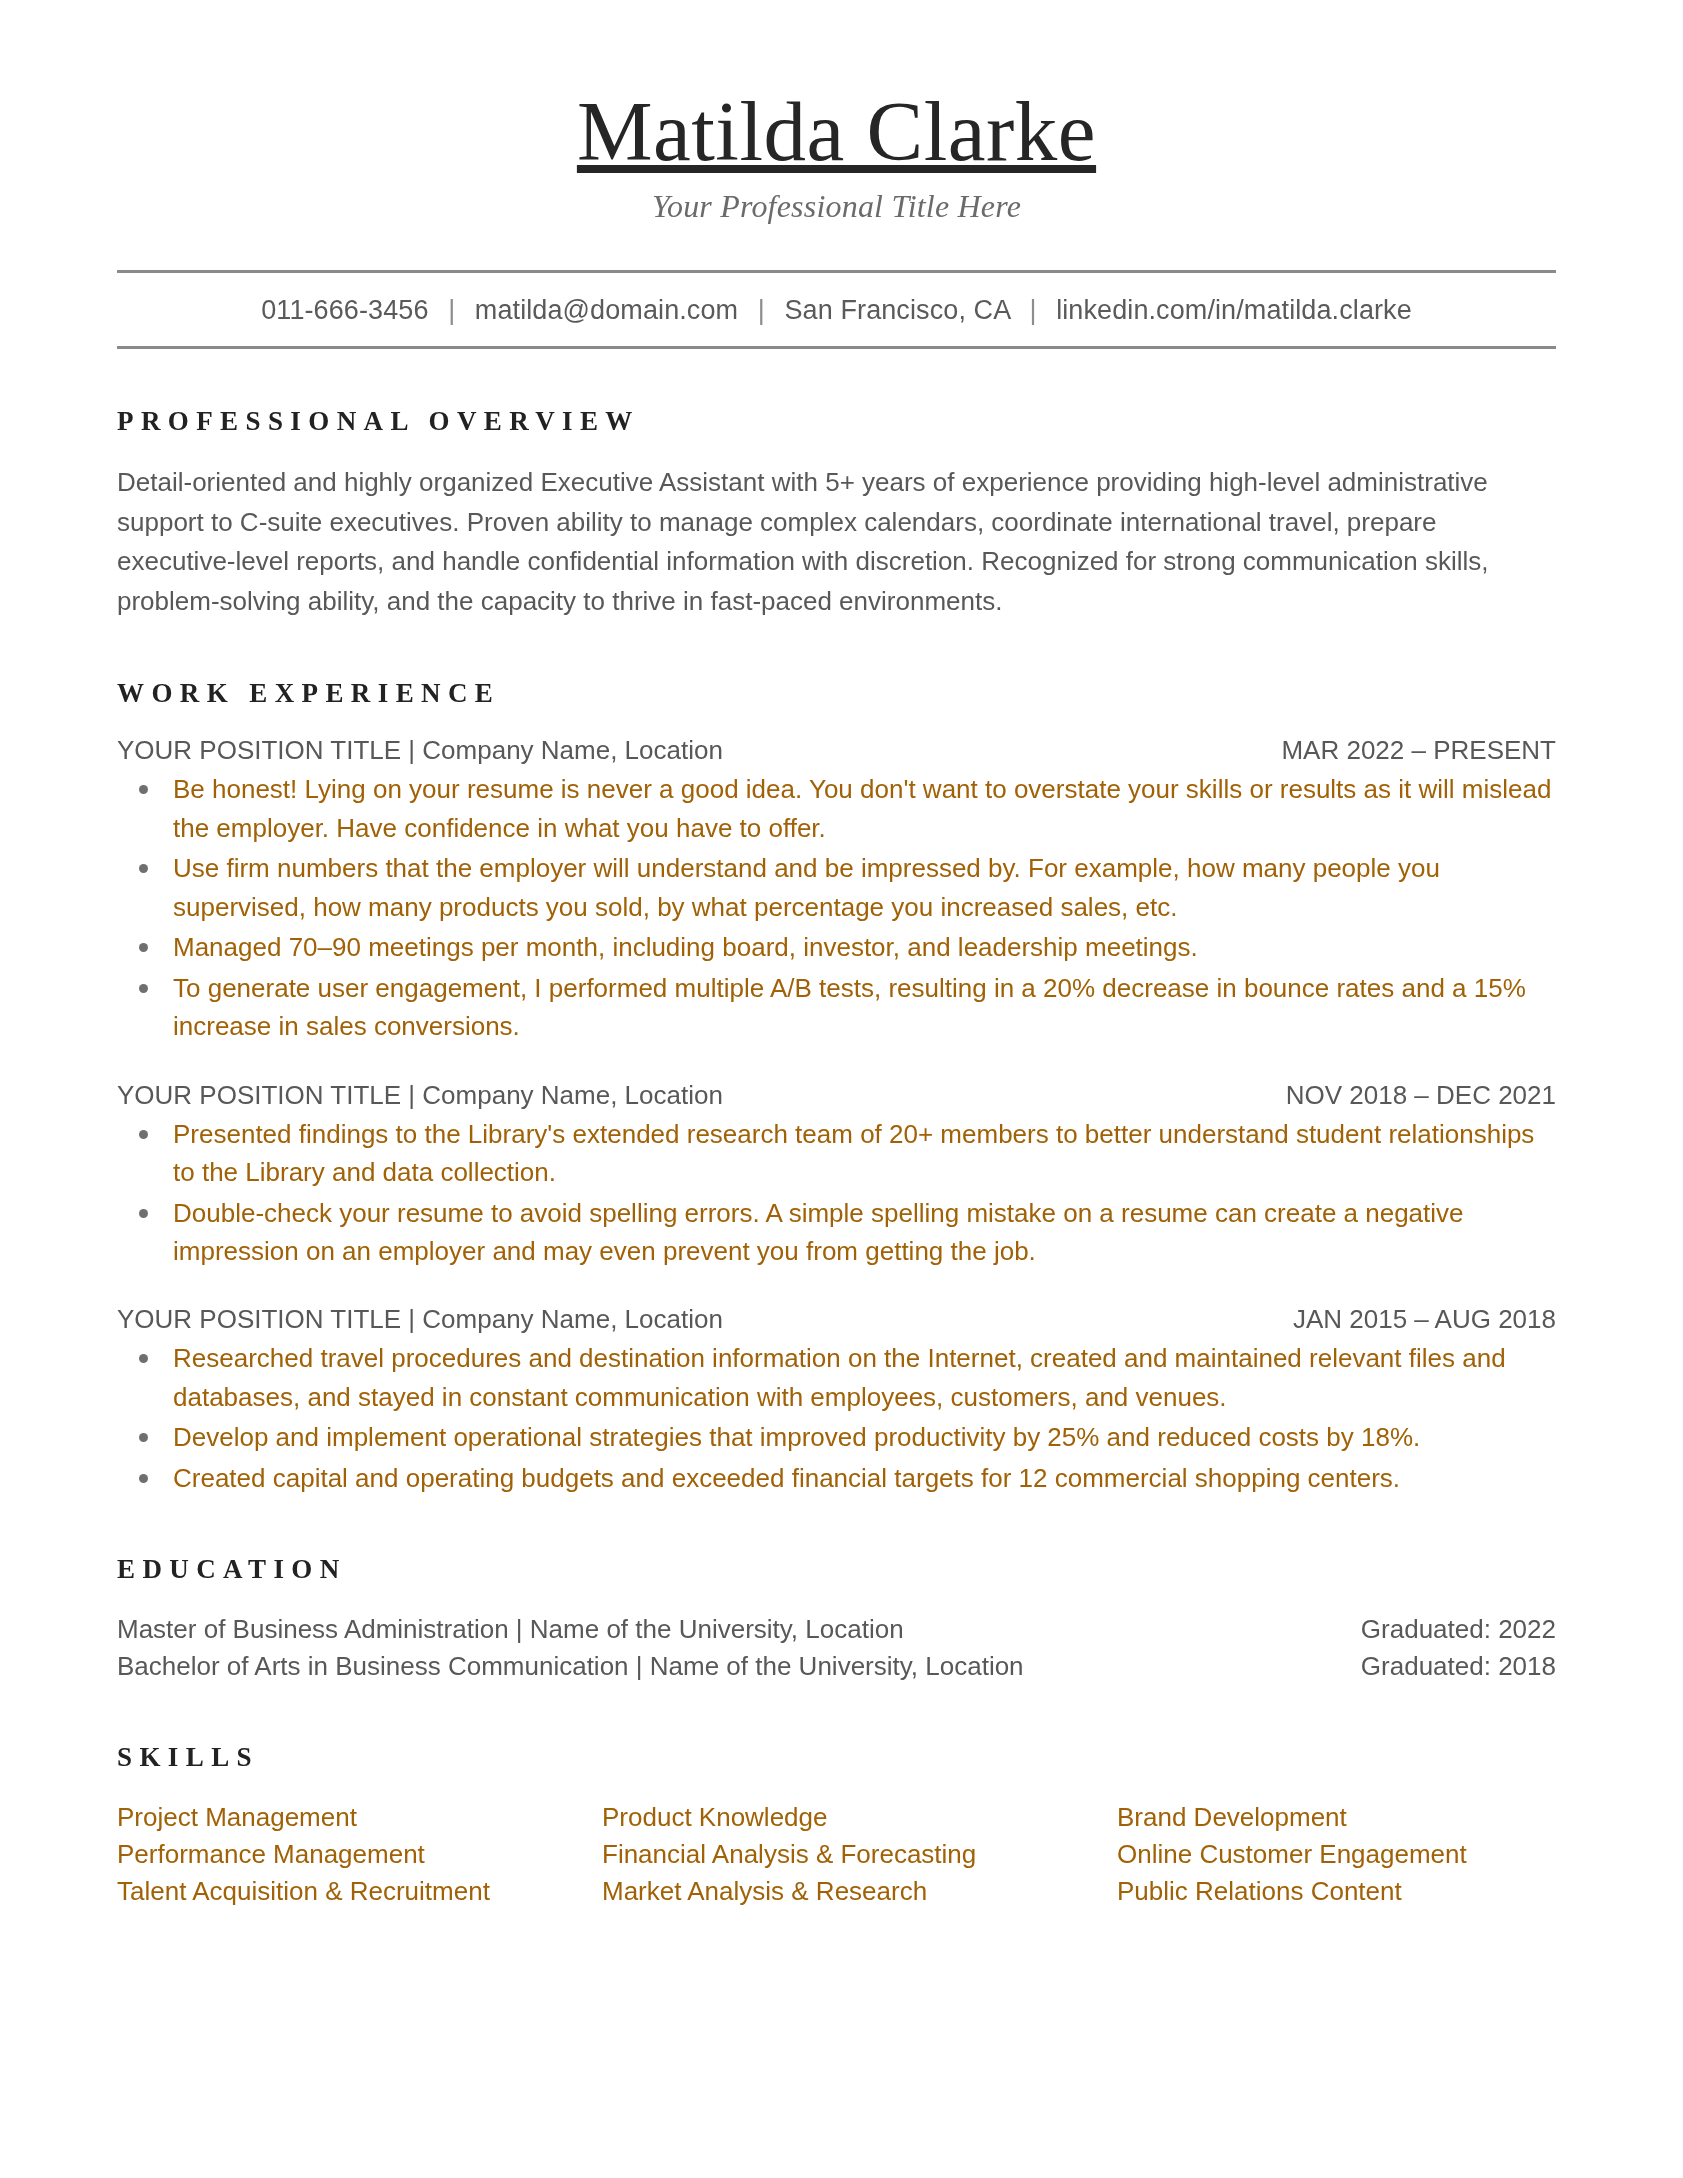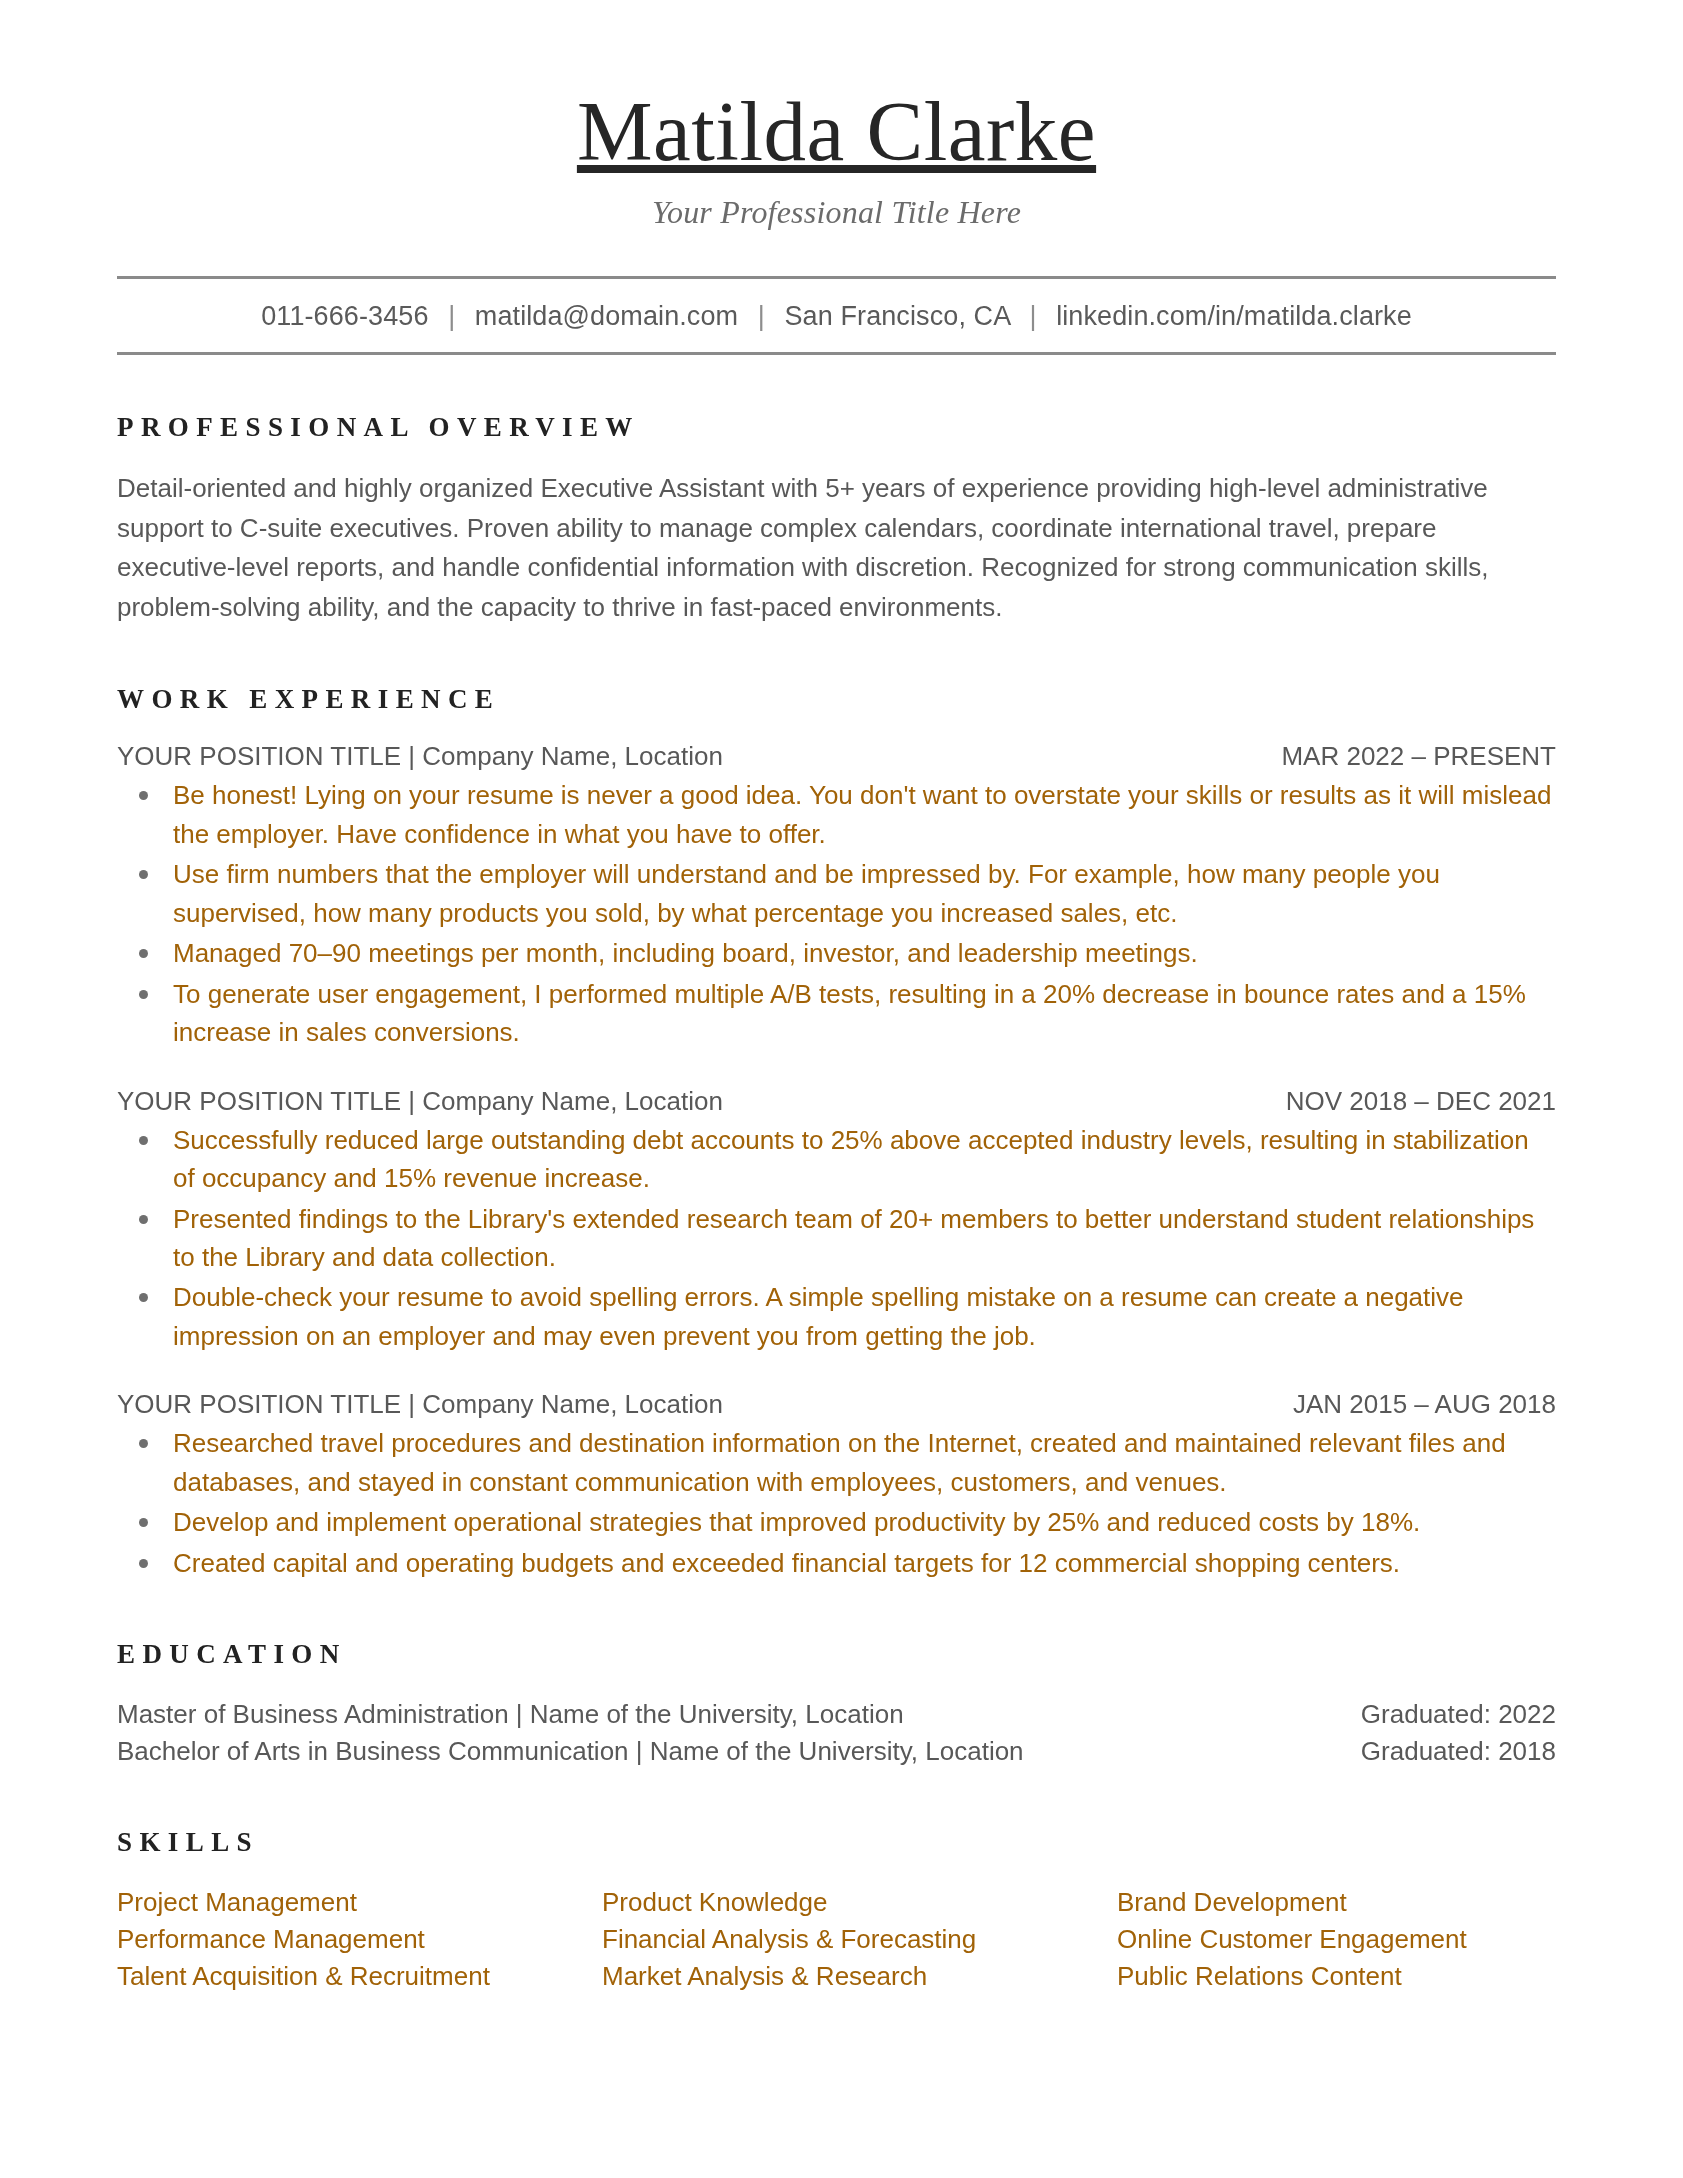--- a/index.html
+++ b/index.html
@@ -35,21 +35,21 @@
     letter-spacing: 0.5px;
     margin-top: 87px;
     text-decoration: underline;
   }
   .title {
     font-family: "Liberation Serif", serif;
     font-style: italic;
     font-size: 32px;
     color: #6b6b6b;
     text-align: center;
-    margin-top: 18px;
+    margin-top: 12px;
     letter-spacing: 0.2px;
   }
 
   .rule {
     height: 3px;
     background: #8a8a8a;
     width: 100%;
   }
   .rule-top { margin-top: 45px; }
   .rule-bottom { margin-top: 0; }
@@ -186,21 +186,20 @@
         <li>To generate user engagement, I performed multiple A/B tests, resulting in a 20% decrease in bounce rates and a 15% increase in sales conversions.</li>
       </ul>
     </div>
 
     <div class="job">
       <div class="job-header">
         <span class="job-title">YOUR POSITION TITLE | Company Name, Location</span>
         <span class="job-dates">NOV 2018 – DEC 2021</span>
       </div>
       <ul class="bullets">
-        <li>Successfully reduced large outstanding debt accounts to 25% above accepted industry levels, resulting in stabilization of occupancy and 15% revenue increase.</li>
         <li>Presented findings to the Library's extended research team of 20+ members to better understand student relationships to the Library and data collection.</li>
         <li>Double-check your resume to avoid spelling errors. A simple spelling mistake on a resume can create a negative impression on an employer and may even prevent you from getting the job.</li>
       </ul>
     </div>
 
     <div class="job">
       <div class="job-header">
         <span class="job-title">YOUR POSITION TITLE | Company Name, Location</span>
         <span class="job-dates">JAN 2015 – AUG 2018</span>
       </div>

